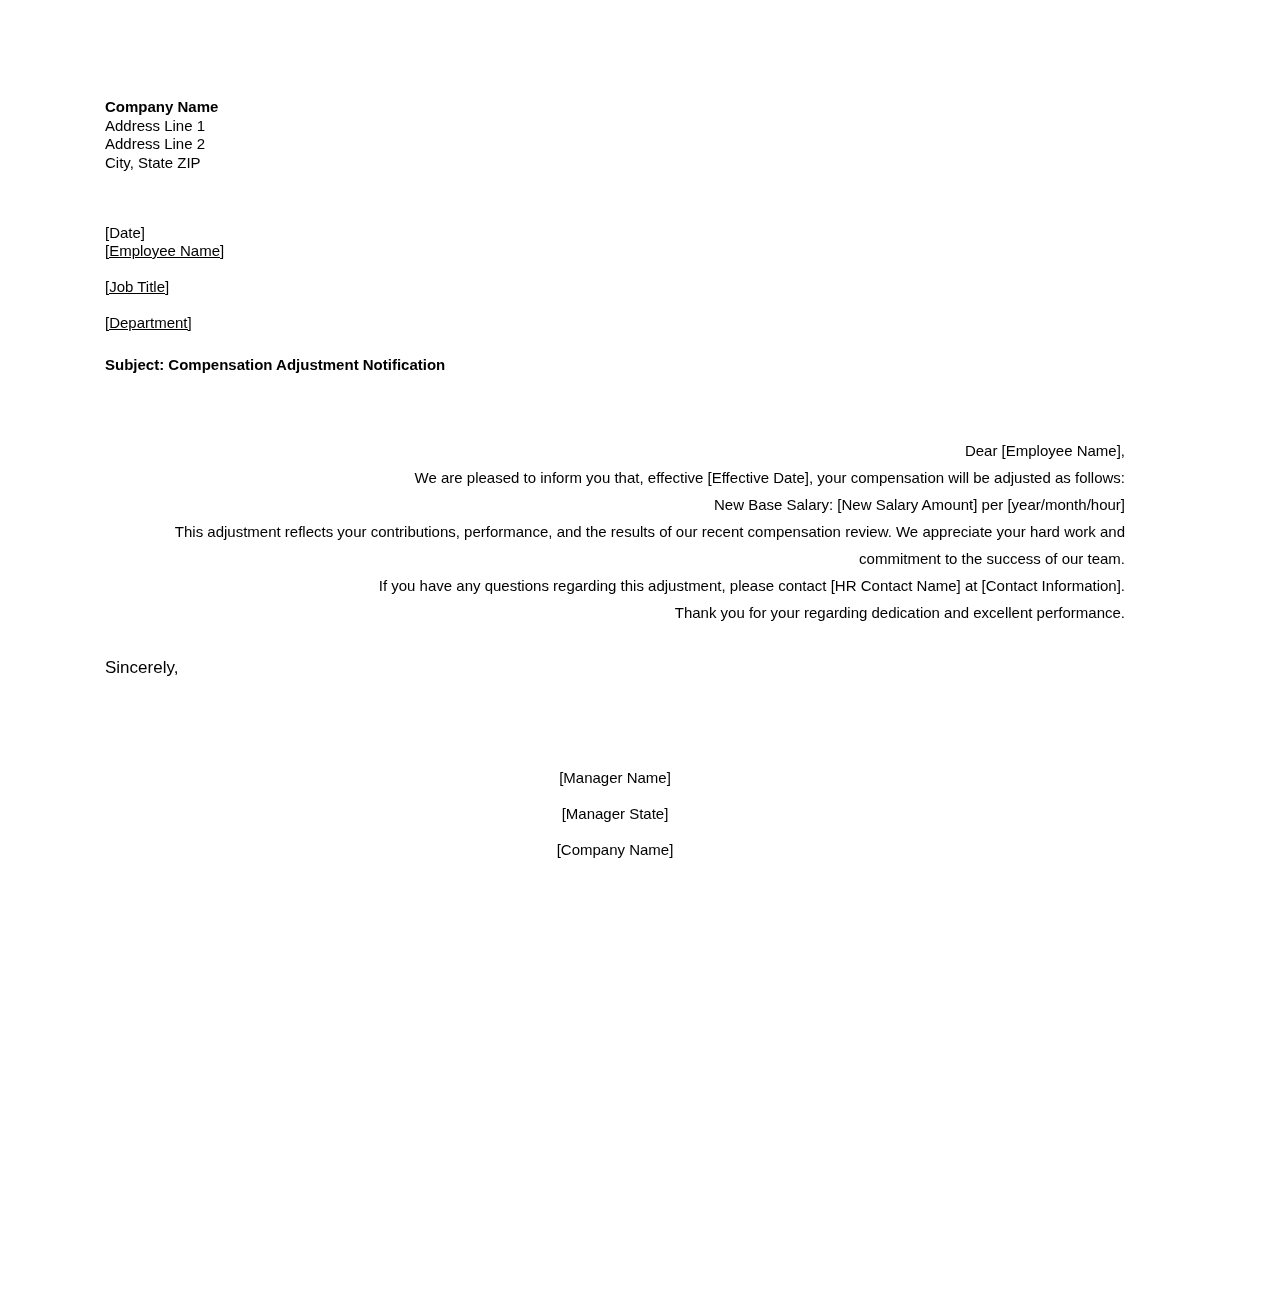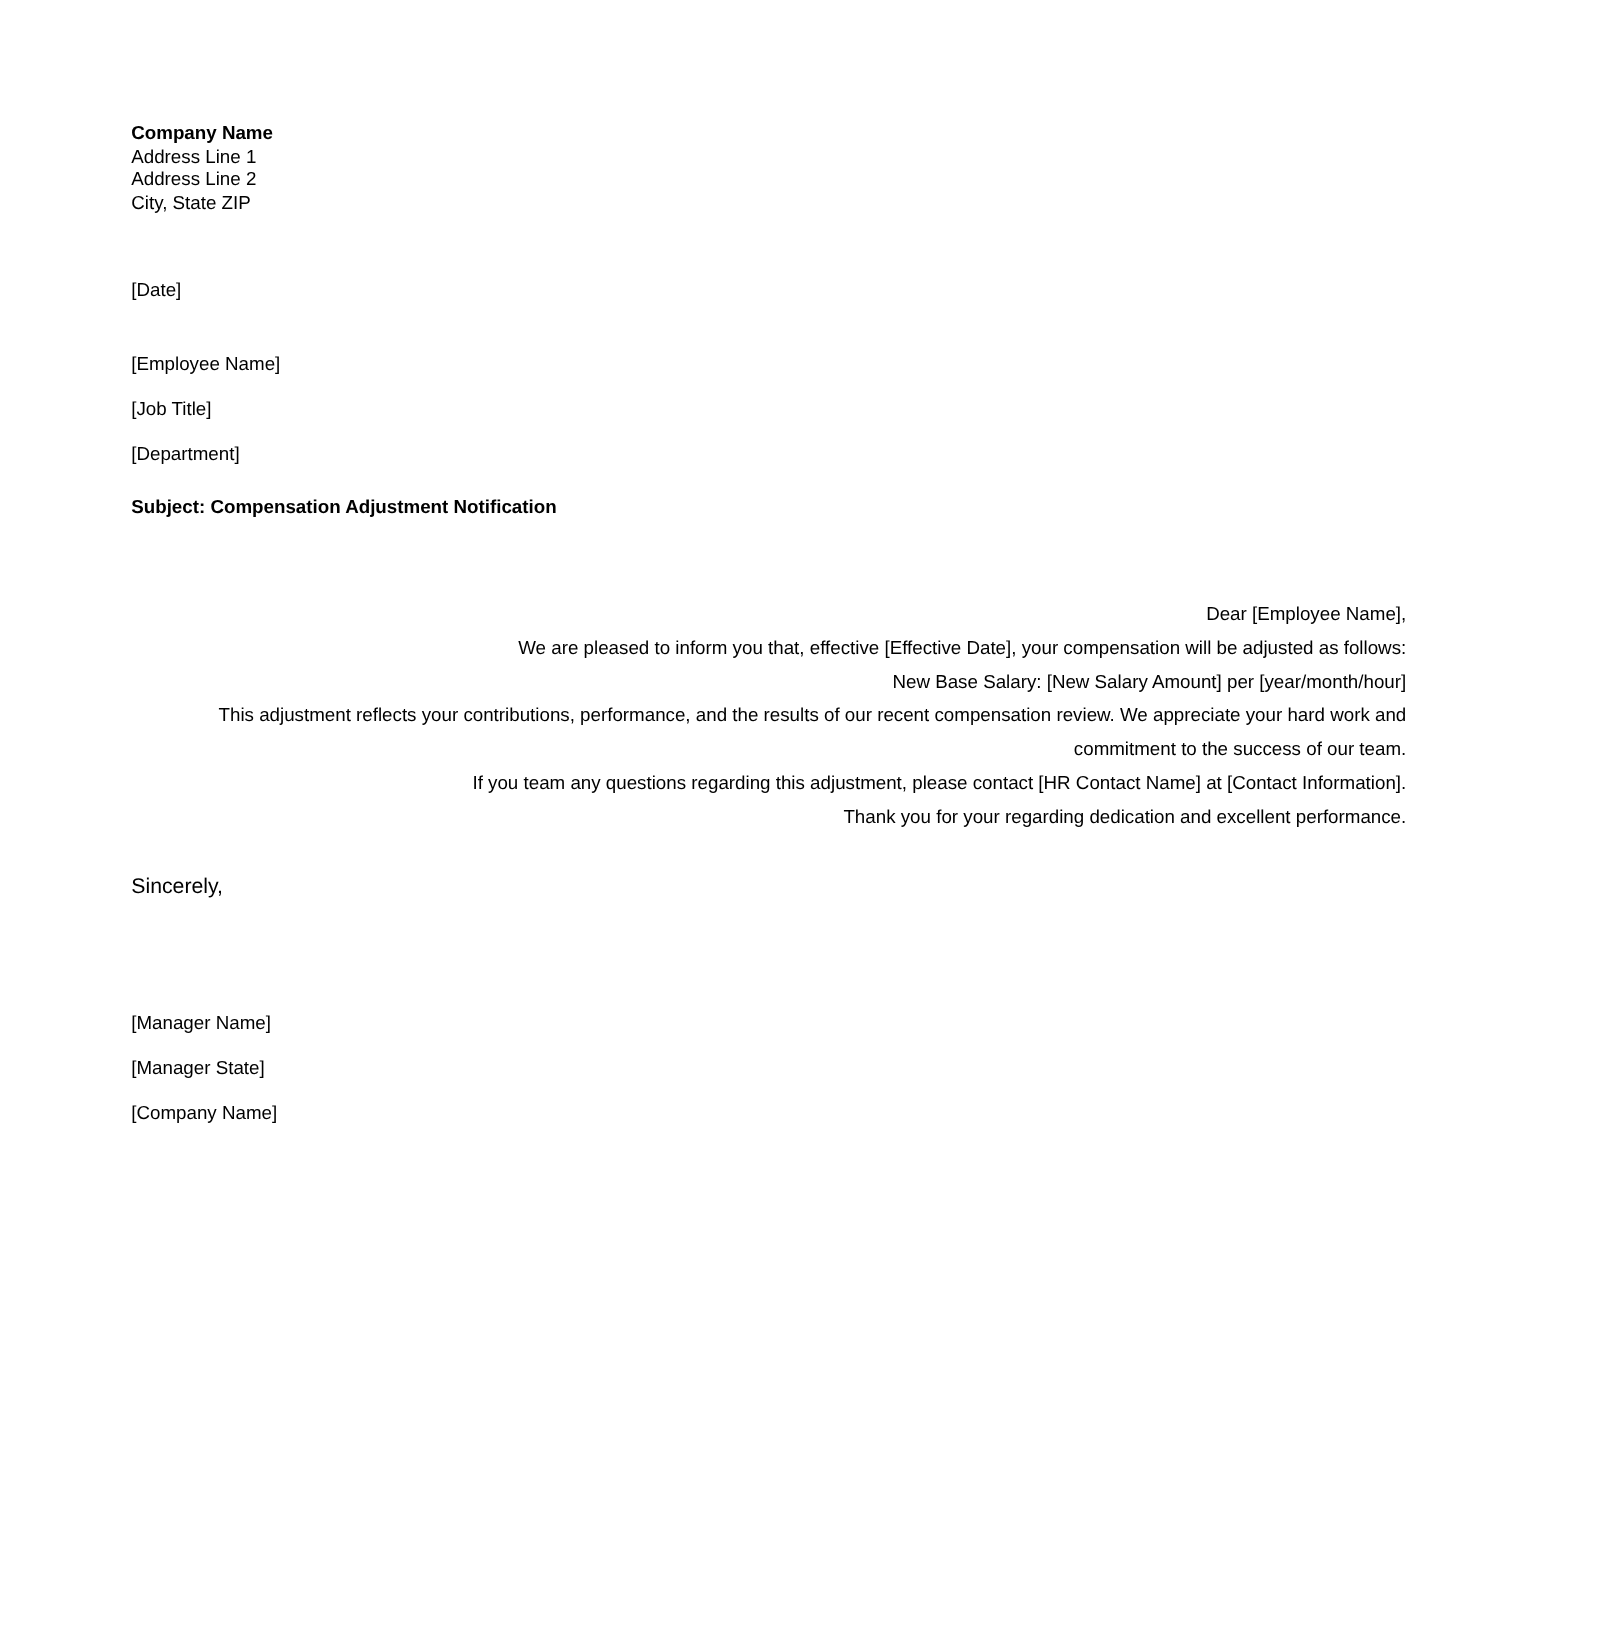--- a/index.html
+++ b/index.html
@@ -42,22 +42,22 @@
 
   
   .date-line {
     font-size: 15px;
     line-height: 18px;
     margin-top: 52px;
   }
 
   
   .recipient {
-    margin-top: 41px;
     font-size: 15px;
+    text-decoration: underline;
   }
   .recipient .rline {
     line-height: 18px;
     margin-bottom: 18px;
   }
   .recipient .rline:last-child {
     margin-bottom: 0;
   }
 
   
@@ -89,20 +89,21 @@
   }
 
   
   .signature {
     margin-top: 88px;
     font-size: 15px;
   }
   .signature .sline {
     line-height: 18px;
     margin-bottom: 18px;
+    text-align: center;
   }
   .signature .sline:last-child {
     margin-bottom: 16px;
   }
 </style>
 </head>
 <body>
 
 <div class="page">
   <div class="content">
@@ -122,21 +123,21 @@
       <div class="rline">[Department]</div>
     </div>
 
     <div class="subject">Subject: Compensation Adjustment Notification</div>
 
     <div class="body-block">
       <p>Dear [Employee Name],</p>
       <p>We are pleased to inform you that, effective [Effective Date], your compensation will be adjusted as follows:</p>
       <p>New Base Salary: [New Salary Amount] per [year/month/hour]</p>
       <p>This adjustment reflects your contributions, performance, and the results of our recent compensation review. We appreciate your hard work and commitment to the success of our team.</p>
-      <p>If you team any questions regarding this adjustment, please contact [HR Contact Name] at [Contact Information].</p>
+      <p>If you have any questions regarding this adjustment, please contact [HR Contact Name] at [Contact Information].</p>
       <p>Thank you for your regarding dedication and excellent performance.</p>
     </div>
 
     <div class="closing">Sincerely,</div>
 
     <div class="signature">
       <div class="sline">[Manager Name]</div>
       <div class="sline">[Manager State]</div>
       <div class="sline">[Company Name]</div>
     </div>

